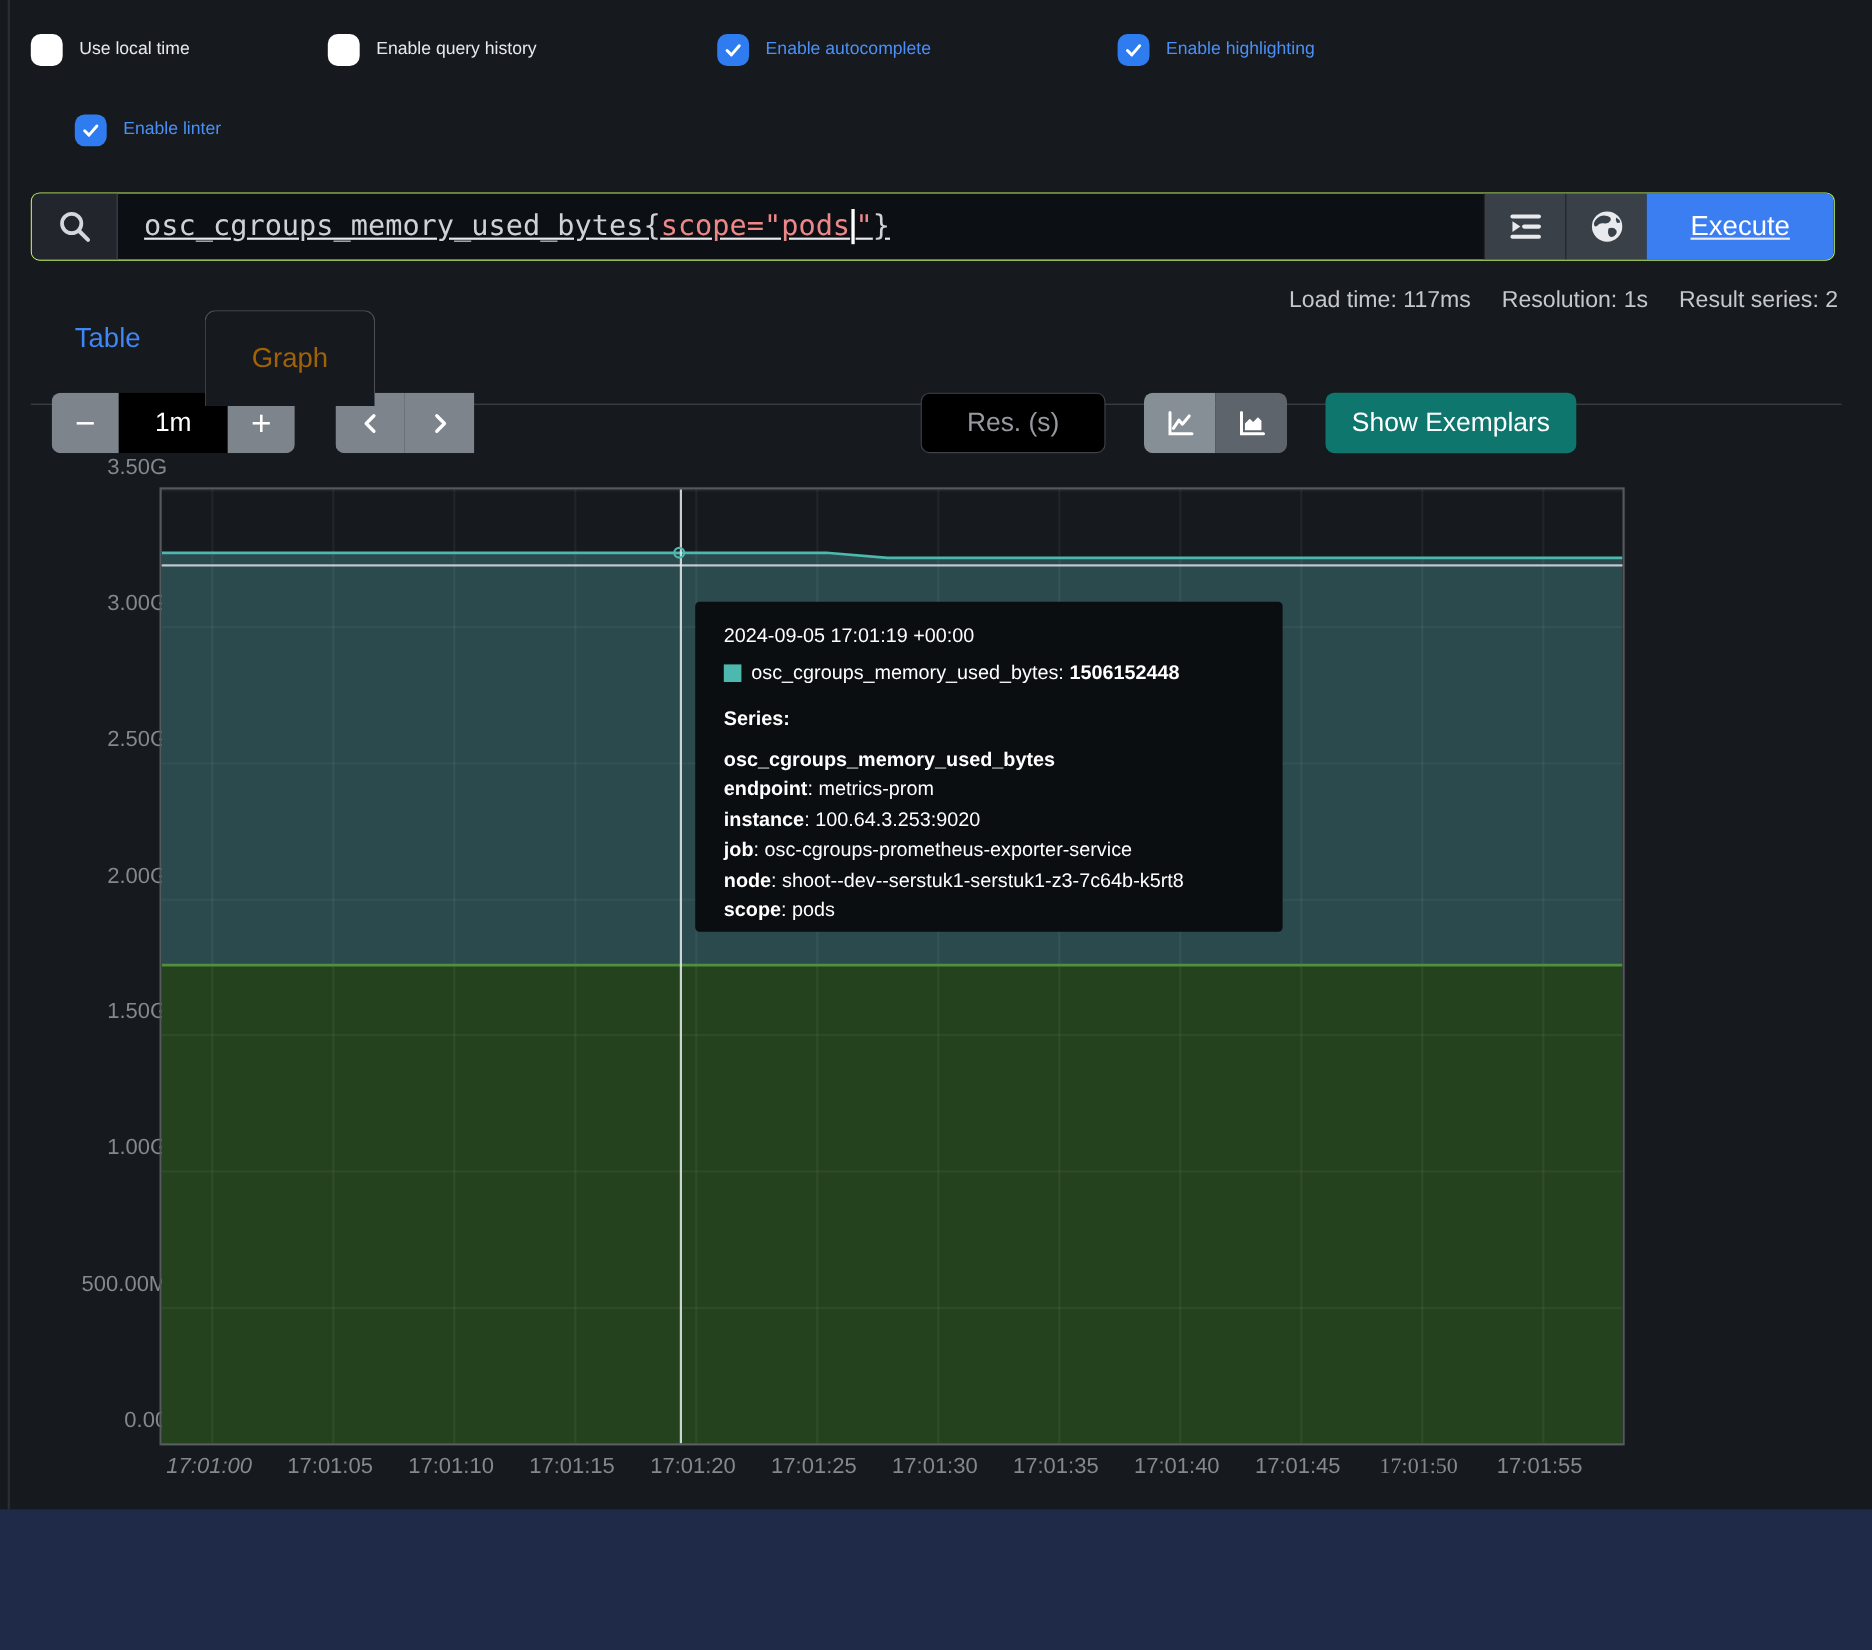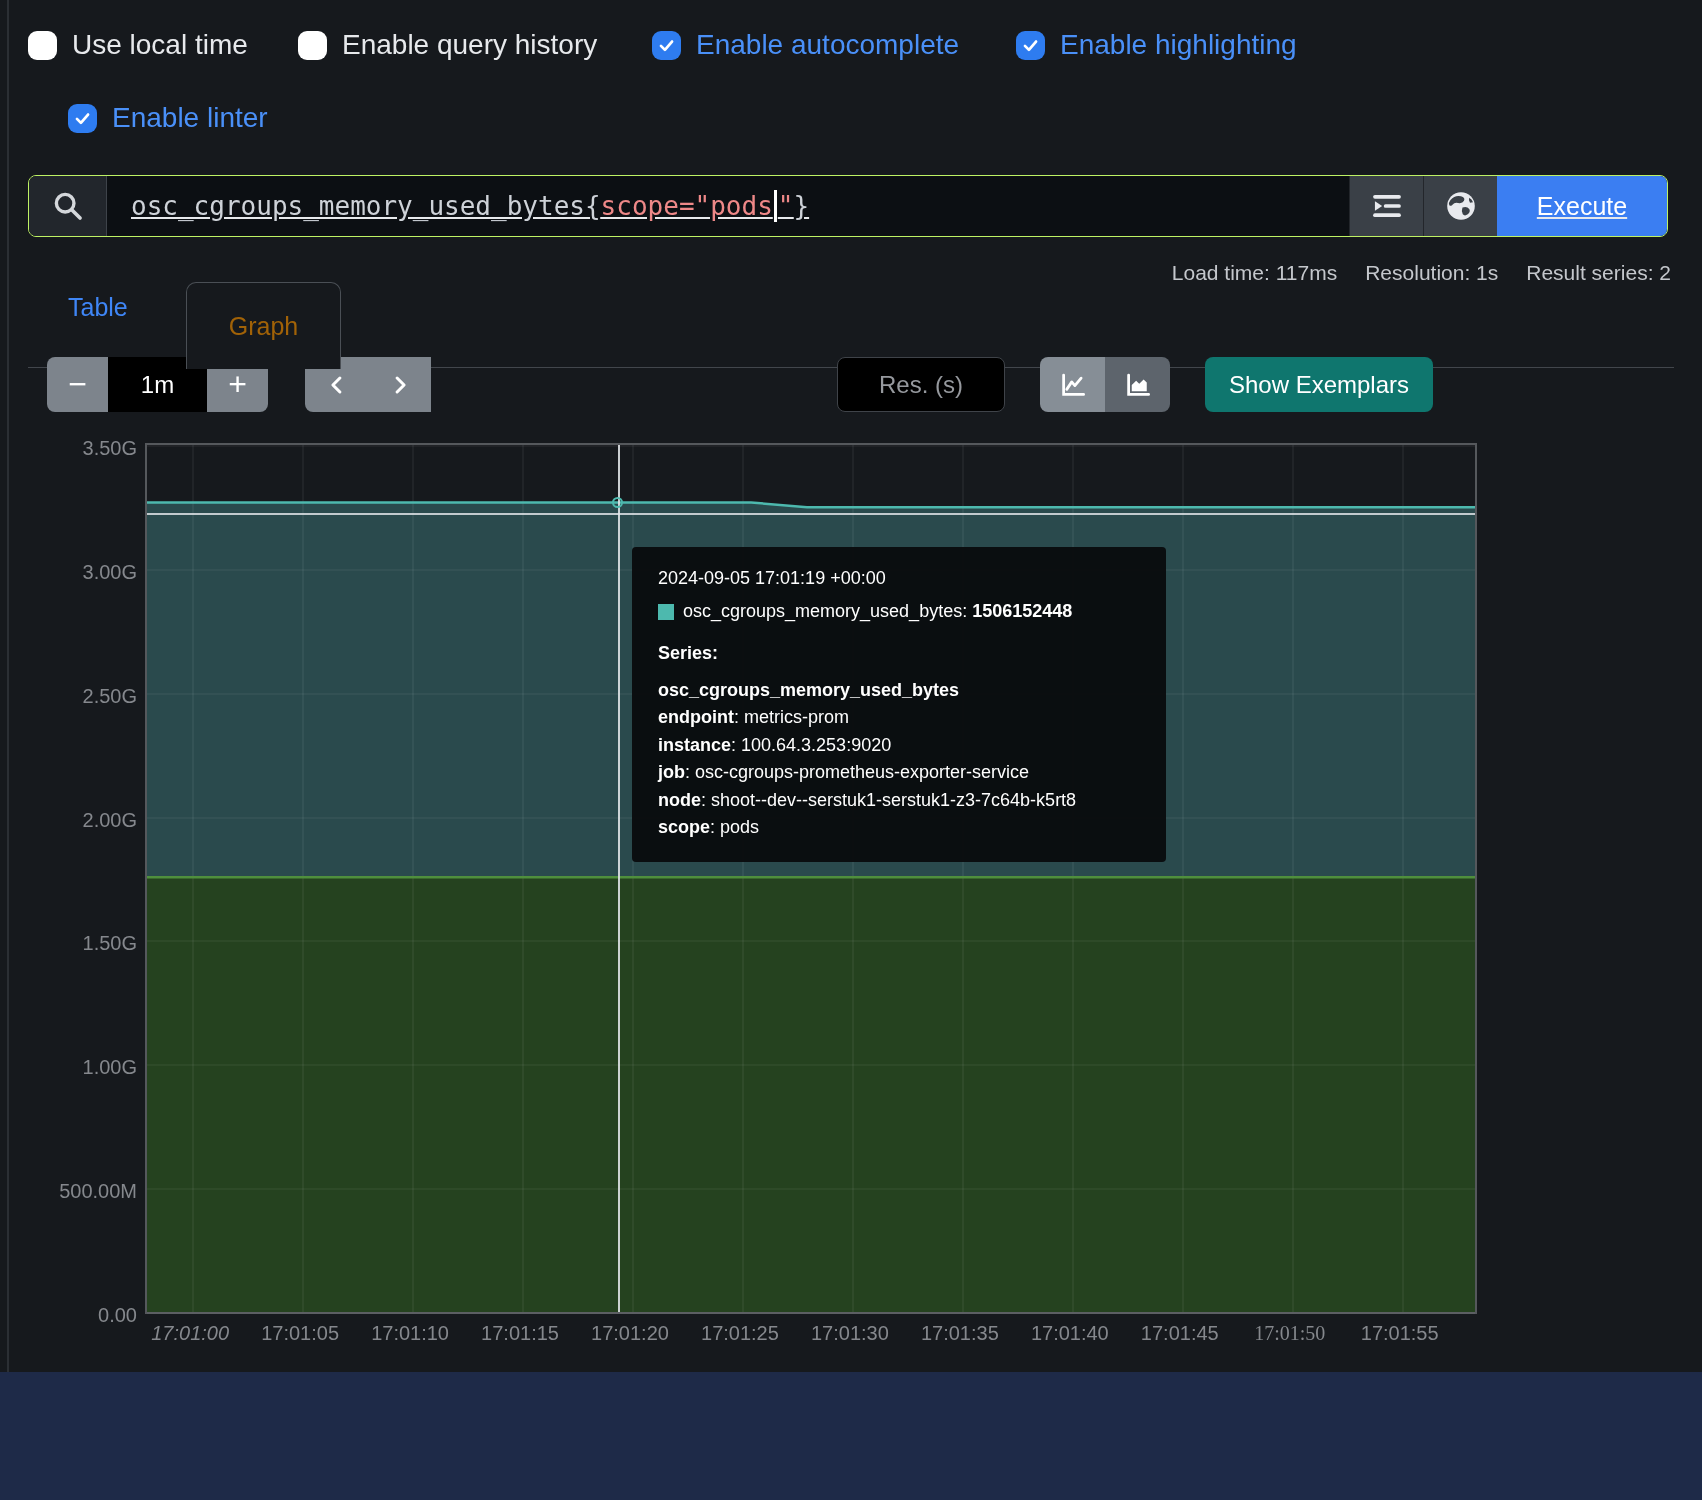--- a/index.html
+++ b/index.html
@@ -4,21 +4,21 @@
 <style>
   html,body{margin:0;padding:0;width:1702px;height:1500px;background:#16191d;overflow:hidden;
     font-family:"Liberation Sans",sans-serif;color:#e7e9ec;position:relative;}
   .left-edge{position:absolute;left:7px;top:0;bottom:0;width:2px;background:#2b2f34;}
 
   
   .opt{position:absolute;display:flex;align-items:center;height:34px;cursor:pointer;}
   .cb{width:29px;height:29px;border-radius:9px;background:#ffffff;display:flex;align-items:center;justify-content:center;flex:0 0 auto;}
   .opt.on .cb{background:#2e7cf0;}
   .opt:not(.on) .check{display:none;}
-  .cb-label{margin-left:15px;font-size:28px;white-space:nowrap;}
+  .cb-label{margin-left:15px;font-size:16px;white-space:nowrap;}
 
   
   .qbar{position:absolute;left:28px;top:175px;width:1640px;height:62px;display:flex;
     border:1px solid #bef264;border-radius:8px;overflow:hidden;background:#0c0f13;box-sizing:border-box;text-decoration:underline;}
   .q-icon{width:77px;background:#22262c;border-right:1px solid #3e434a;display:flex;align-items:center;justify-content:center;}
   .q-input{flex:1;display:flex;align-items:center;padding-left:24px;font-family:"DejaVu Sans Mono",monospace;
     font-size:26px;color:#ced2d8;white-space:pre;overflow:hidden;}
   .q-hl{color:#ee8888;}
   .q-cursor{display:inline-block;width:3px;height:32px;background:#ffffff;margin:0 1px;vertical-align:-6px;}
   .q-btn{width:73px;background:#3a4047;border-left:1px solid #23262b;display:flex;align-items:center;justify-content:center;cursor:pointer;}
@@ -50,27 +50,27 @@
 
   
   .plot{position:absolute;left:145px;top:443px;width:1328px;height:867px;border:2px solid #55585c;box-sizing:content-box;}
   .grid-v{position:absolute;top:0;bottom:0;width:2px;background:rgba(255,255,255,0.05);z-index:3;}
   .grid-h{position:absolute;left:0;right:0;height:2px;background:rgba(255,255,255,0.045);z-index:3;}
   .area{position:absolute;left:0;top:0;width:100%;height:100%;z-index:1;}
   .series-svg{position:absolute;left:0;top:0;z-index:4;}
   .xh-v{position:absolute;top:0;bottom:0;width:2px;background:rgba(228,231,234,0.88);z-index:5;}
   .xh-h{position:absolute;left:0;right:0;height:2px;background:rgba(228,231,234,0.82);z-index:5;}
   .pt-marker{position:absolute;width:11px;height:11px;border-radius:50%;border:2.5px solid #4db9ae;box-sizing:border-box;z-index:6;}
-  .ylabels{position:absolute;left:0;top:448px;width:137px;height:867px;}
+  .ylabels{position:absolute;left:0;top:425px;width:137px;height:867px;padding-left:15px;}
   .ylabels div{position:absolute;right:0;transform:translateY(-50%);font-size:20px;color:#85888d;white-space:nowrap;}
   .xlabels{position:absolute;left:145px;top:1322px;width:1328px;height:30px;}
   .xlabels div{position:absolute;transform:translateX(-50%);font-size:20px;color:#85888d;white-space:nowrap;}
 
   
-  .tooltip{position:absolute;left:632px;top:547px;width:534px;box-sizing:border-box;padding:21px 26px 20px 26px;
+  .tooltip{position:absolute;left:632px;top:547px;width:534px;box-sizing:border-box;padding:21px 26px 5px 26px;
     background:rgba(9,11,14,0.96);border-radius:4px;z-index:10;font-size:18px;color:#fff;}
   .tt-date{margin-bottom:12px;}
   .tt-val{display:flex;align-items:center;margin-bottom:21px;white-space:nowrap;}
   .tt-swatch{width:16px;height:16px;margin-right:9px;flex:0 0 auto;}
   .tt-series-head{font-weight:bold;margin-bottom:13px;}
   .tt-series-name{font-weight:bold;line-height:27px;}
   .tt-row{line-height:27.5px;white-space:nowrap;}
   .b{font-weight:bold;}
 
   .bottom-panel{position:absolute;left:0;top:1372px;width:1702px;height:128px;background:#1e2a48;}

